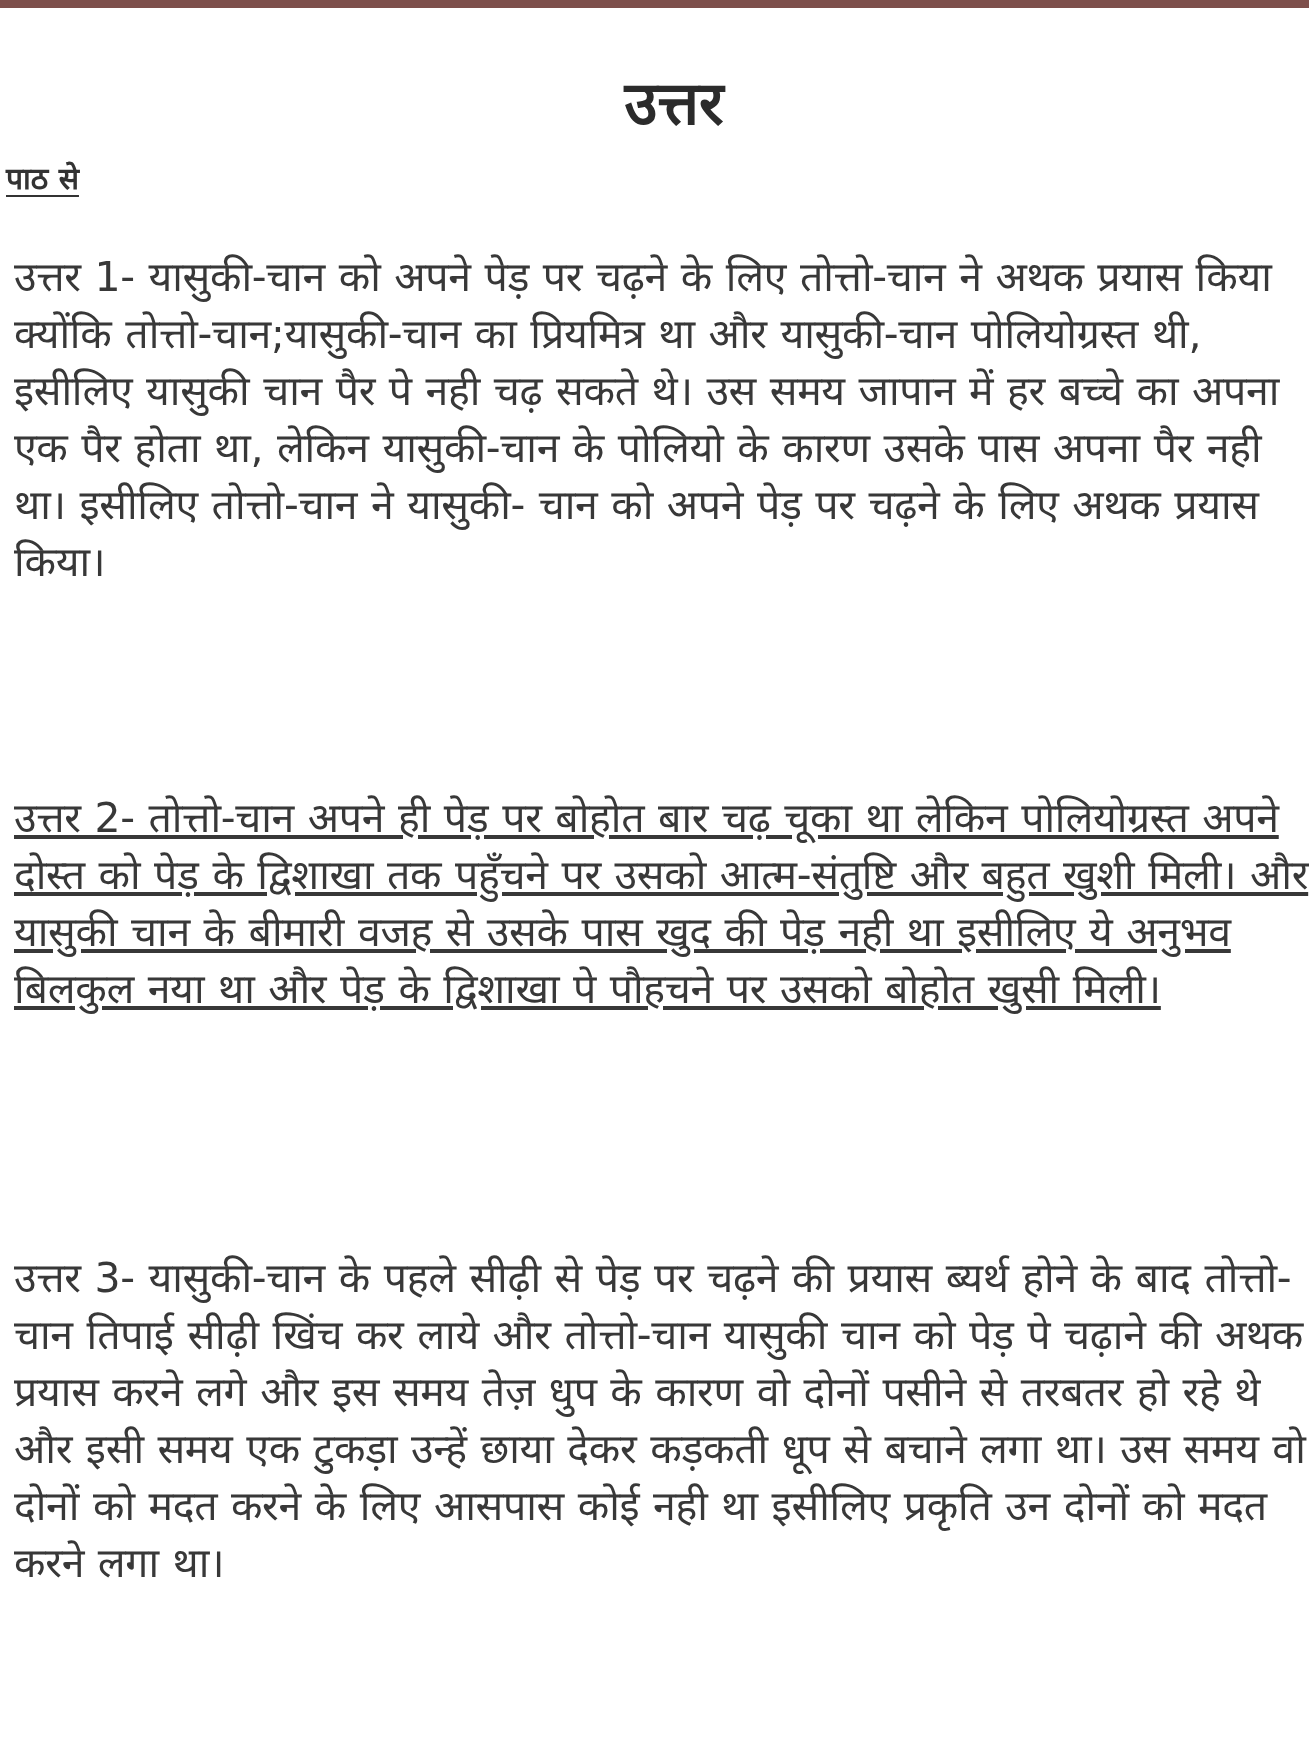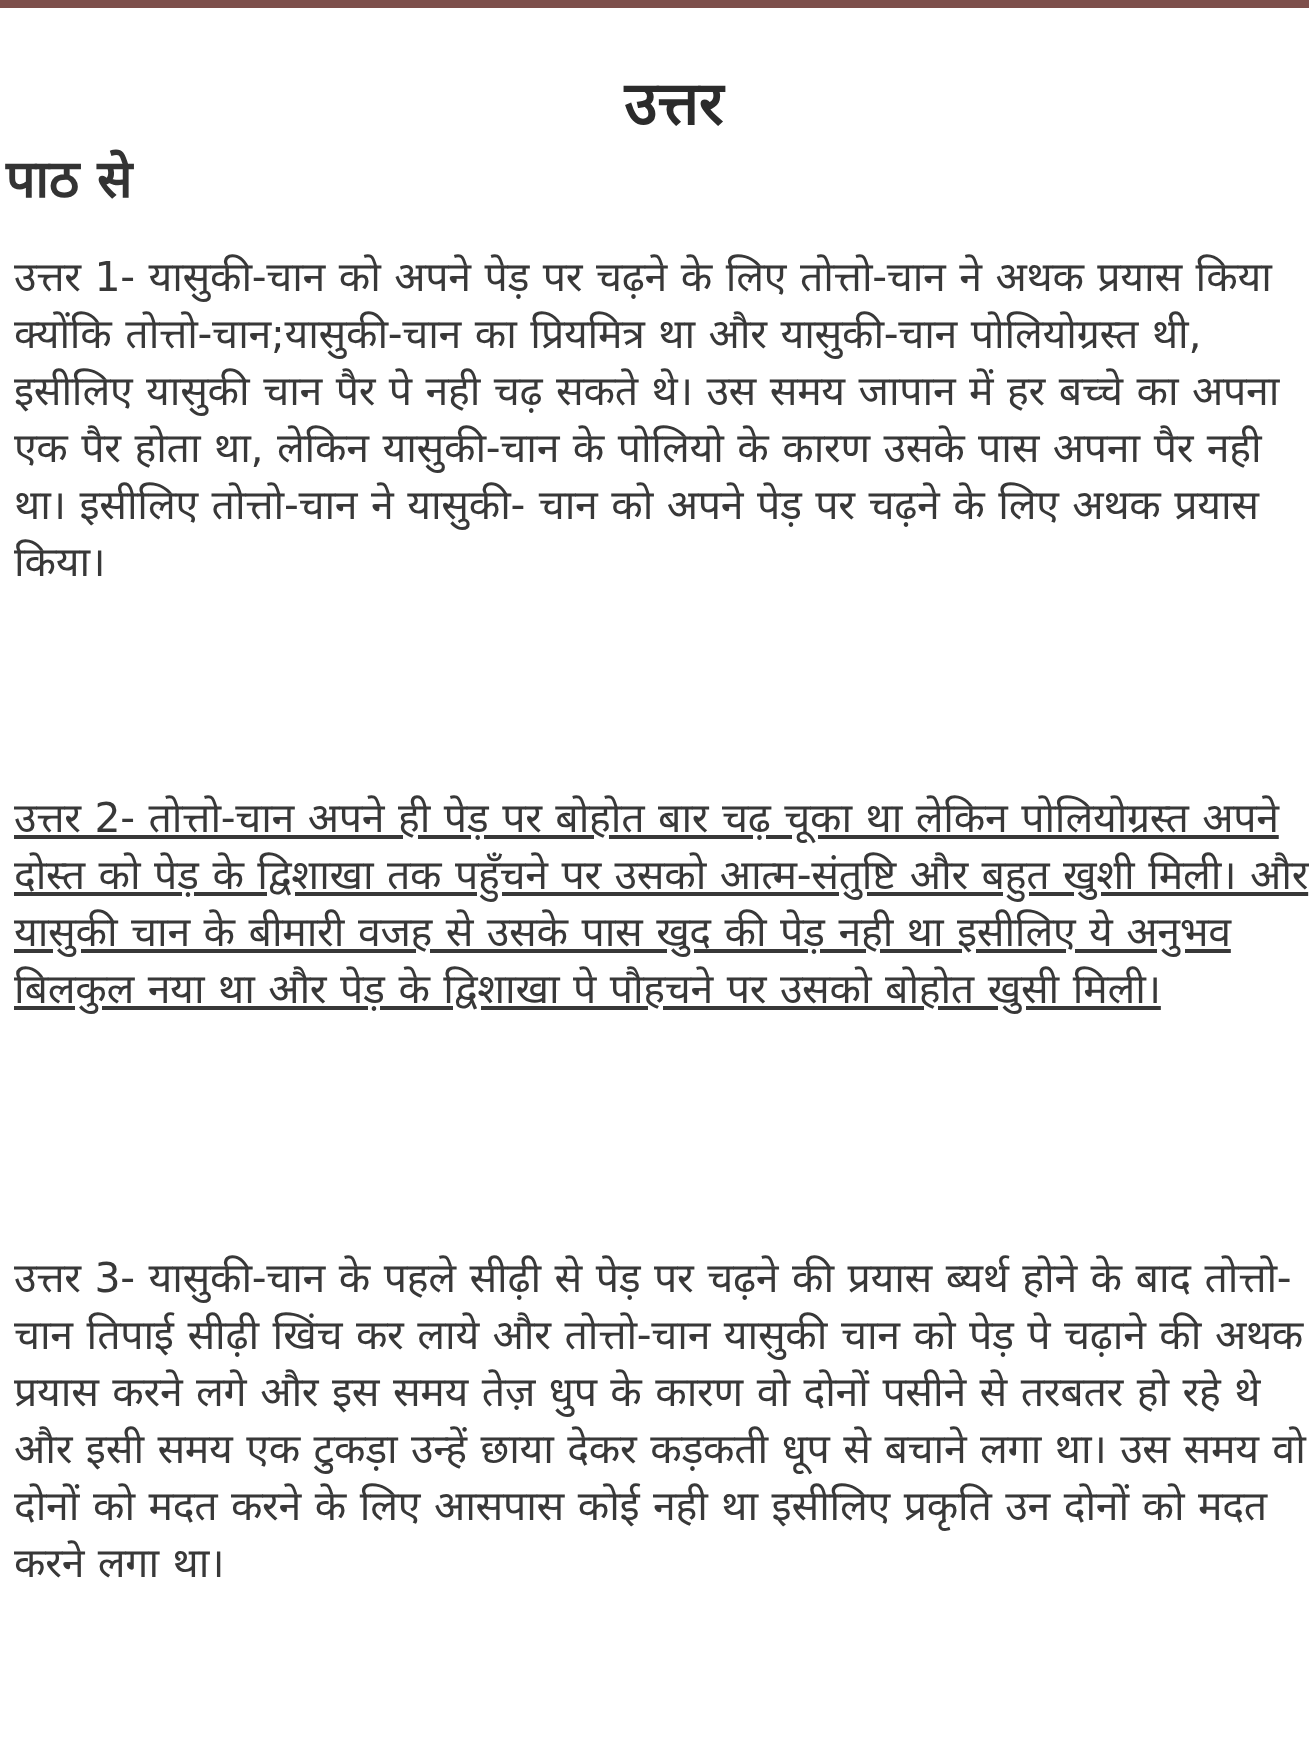--- a/index.html
+++ b/index.html
@@ -37,22 +37,23 @@
       font-weight: bold;
       font-size: 60px;
       line-height: 60px;
       color: #2b2b2b;
       margin: 18px;
     }
     .section-heading {
       position: absolute;
       left: 0;
       top: 150px;
-      font-size: 52px;
+      font-size: 30px;
       line-height: 58px;
+      text-decoration: underline;
       text-decoration-thickness: 2px;
       text-underline-offset: 6px;
       margin: 0;
       color: #333333;
     }
     .answer {
       position: absolute;
       left: 0;
       width: 1300px;
       font-size: 41px;

